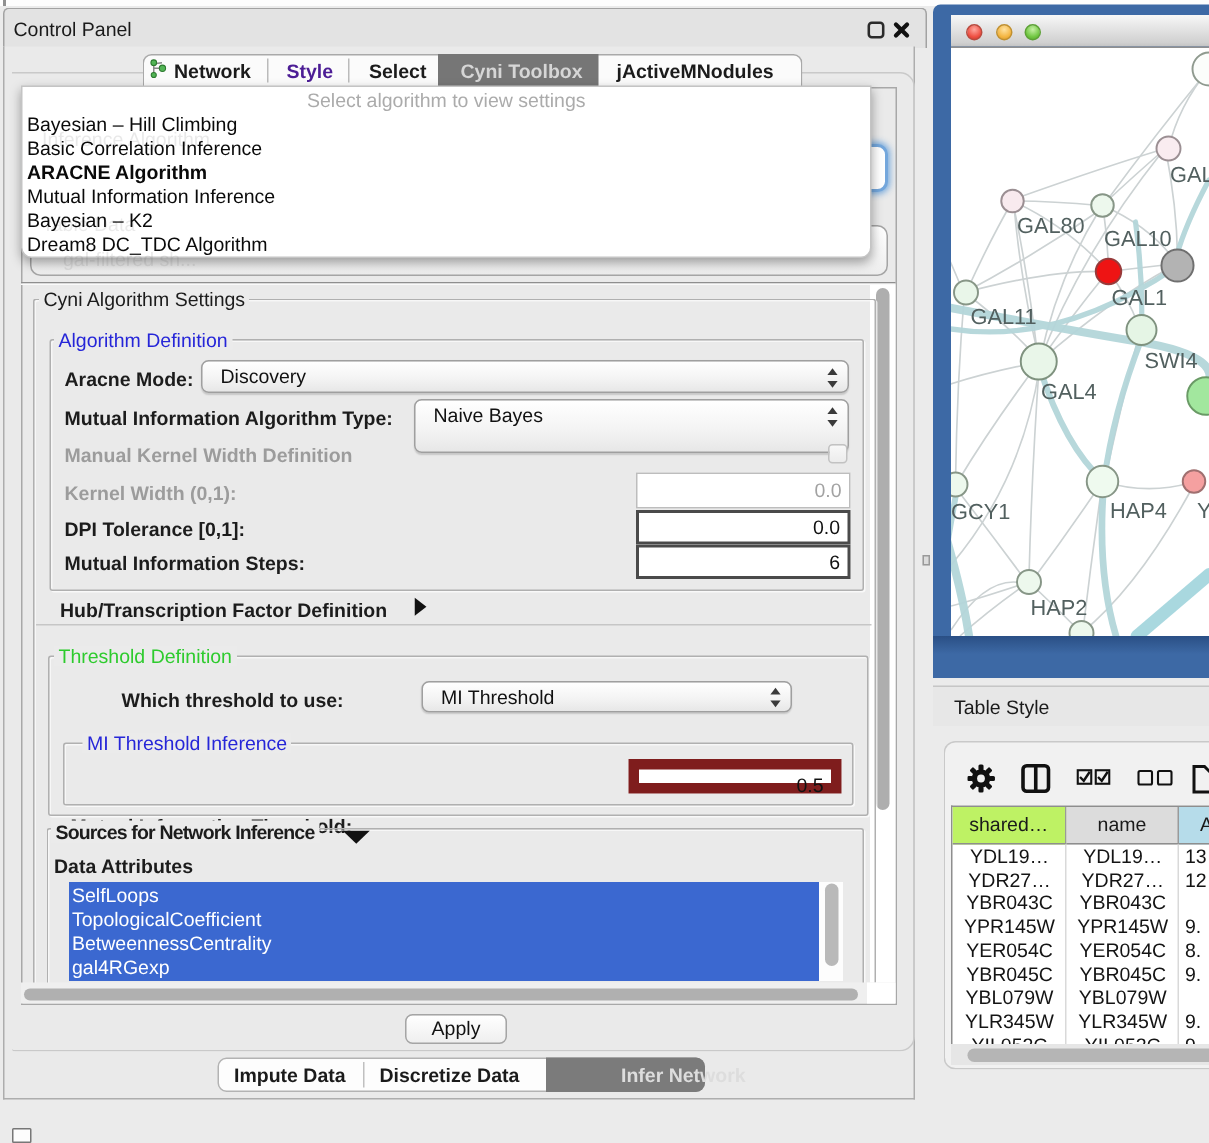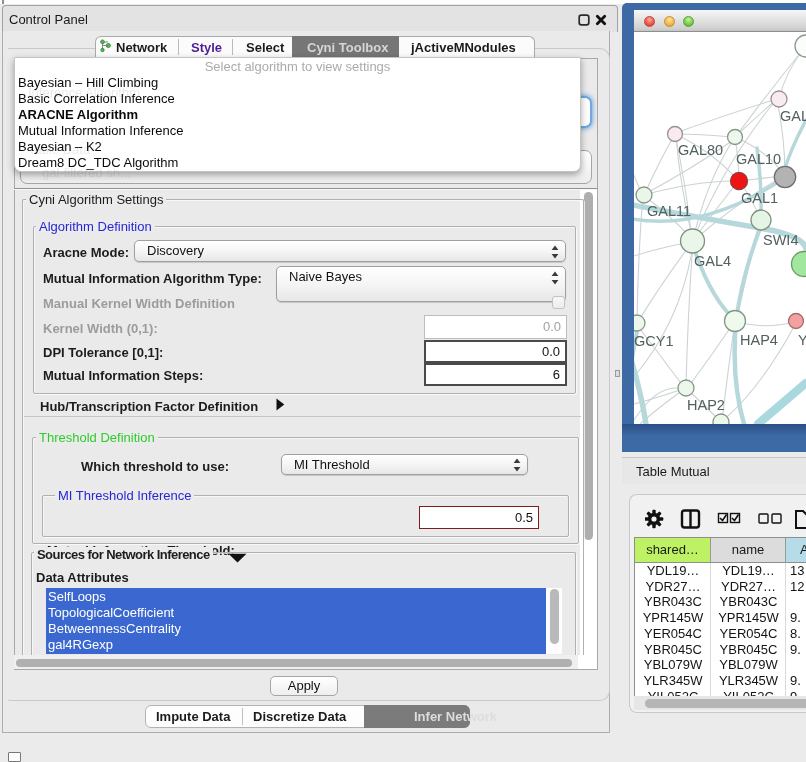--- a/index.html
+++ b/index.html
@@ -113,21 +113,21 @@
   <div class="combo" style="left:237px;top:454px;width:247px;height:21px;line-height:19px;padding-left:12px;margin-left:44px;">MI Threshold
     <svg style="position:absolute;right:6px;top:3px;" width="8" height="14" viewBox="0 0 8 14">
         <path d="M4 0.5 L7.4 5 L0.6 5 Z" fill="#3a3a3a"></path>
         <path d="M4 13.5 L7.4 9 L0.6 9 Z" fill="#3a3a3a"></path>
       </svg>
   </div>
 
   <div class="gbox" style="left:42px;top:495px;width:525px;height:40px;"></div>
   <div class="gtitle" style="left:55px;top:489px;color:#2626d8;">MI Threshold Inference</div>
   <div class="lbl" style="left:47px;top:531px;margin-top:12px;">Mutual Information Threshold:</div>
-  <div class="inp" style="left:419px;top:506px;width:120px;height:23px;border:1px solid #7f1d1d;line-height:21px;">0.5</div>
+  <div class="inp" style="left:419px;top:506px;width:142px;height:23px;border:7px solid #7f1d1d;line-height:21px;">0.5</div>
 
   <div class="gbox" style="left:31px;top:552px;width:543px;height:106px;border-bottom:none;"></div>
   <div class="lbl" style="left:34px;top:547px;background:#ebebeb;padding:0 3px;letter-spacing:-0.55px;">Sources for Network Inference</div>
   <svg class="abs" style="left:228px;top:553px;" width="19" height="10" viewBox="0 0 19 10">
     <path d="M0.5 0.8 L18.5 0.8 L9.5 9.5 Z" fill="#111"></path>
   </svg>
   <div class="lbl" style="left:36px;top:570px;">Data Attributes</div>
 
   <div class="abs" style="left:46px;top:588px;width:500px;height:66px;background:#3b68d0;"></div>
   <div class="abs" style="left:48px;top:589px;font-size:13px;color:#fff;line-height:16px;">SelfLoops<br>TopologicalCoefficient<br>BetweennessCentrality<br>gal4RGexp</div>
@@ -260,21 +260,21 @@
       <text x="763" y="245">SWI4</text>
       <text x="694" y="266">GAL4</text>
       <text x="634" y="346">GCY1</text>
       <text x="740" y="345">HAP4</text>
       <text x="798" y="345">Y</text>
       <text x="687" y="410">HAP2</text>
     </g>
   </svg>
 
   <div class="abs" style="left:622px;top:457px;width:184px;height:27px;background:#e7e7e7;border-top:1px solid #c6c6c6;box-sizing:border-box;"></div>
-  <div class="abs" style="left:636px;top:464px;font-size:13px;color:#1a1a1a;">Table Mutual</div>
+  <div class="abs" style="left:636px;top:464px;font-size:13px;color:#1a1a1a;">Table Style</div>
 
   <div class="abs" style="left:629px;top:494px;width:177px;height:219px;background:#f1f1f1;
        border:1px solid #c9c9c9;border-radius:8px 0 0 8px;border-right:none;box-sizing:border-box;"></div>
   <svg class="abs" style="left:645px;top:509px;" width="161" height="22" viewBox="0 0 161 22">
     <g transform="translate(9,10)">
       <g fill="#111">
         <circle r="6.2"></circle>
         <rect x="-1.7" y="-9.3" width="3.4" height="4" rx="1"></rect>
         <rect x="-1.7" y="5.3" width="3.4" height="4" rx="1"></rect>
         <rect x="-9.3" y="-1.7" width="4" height="3.4" rx="1"></rect>

